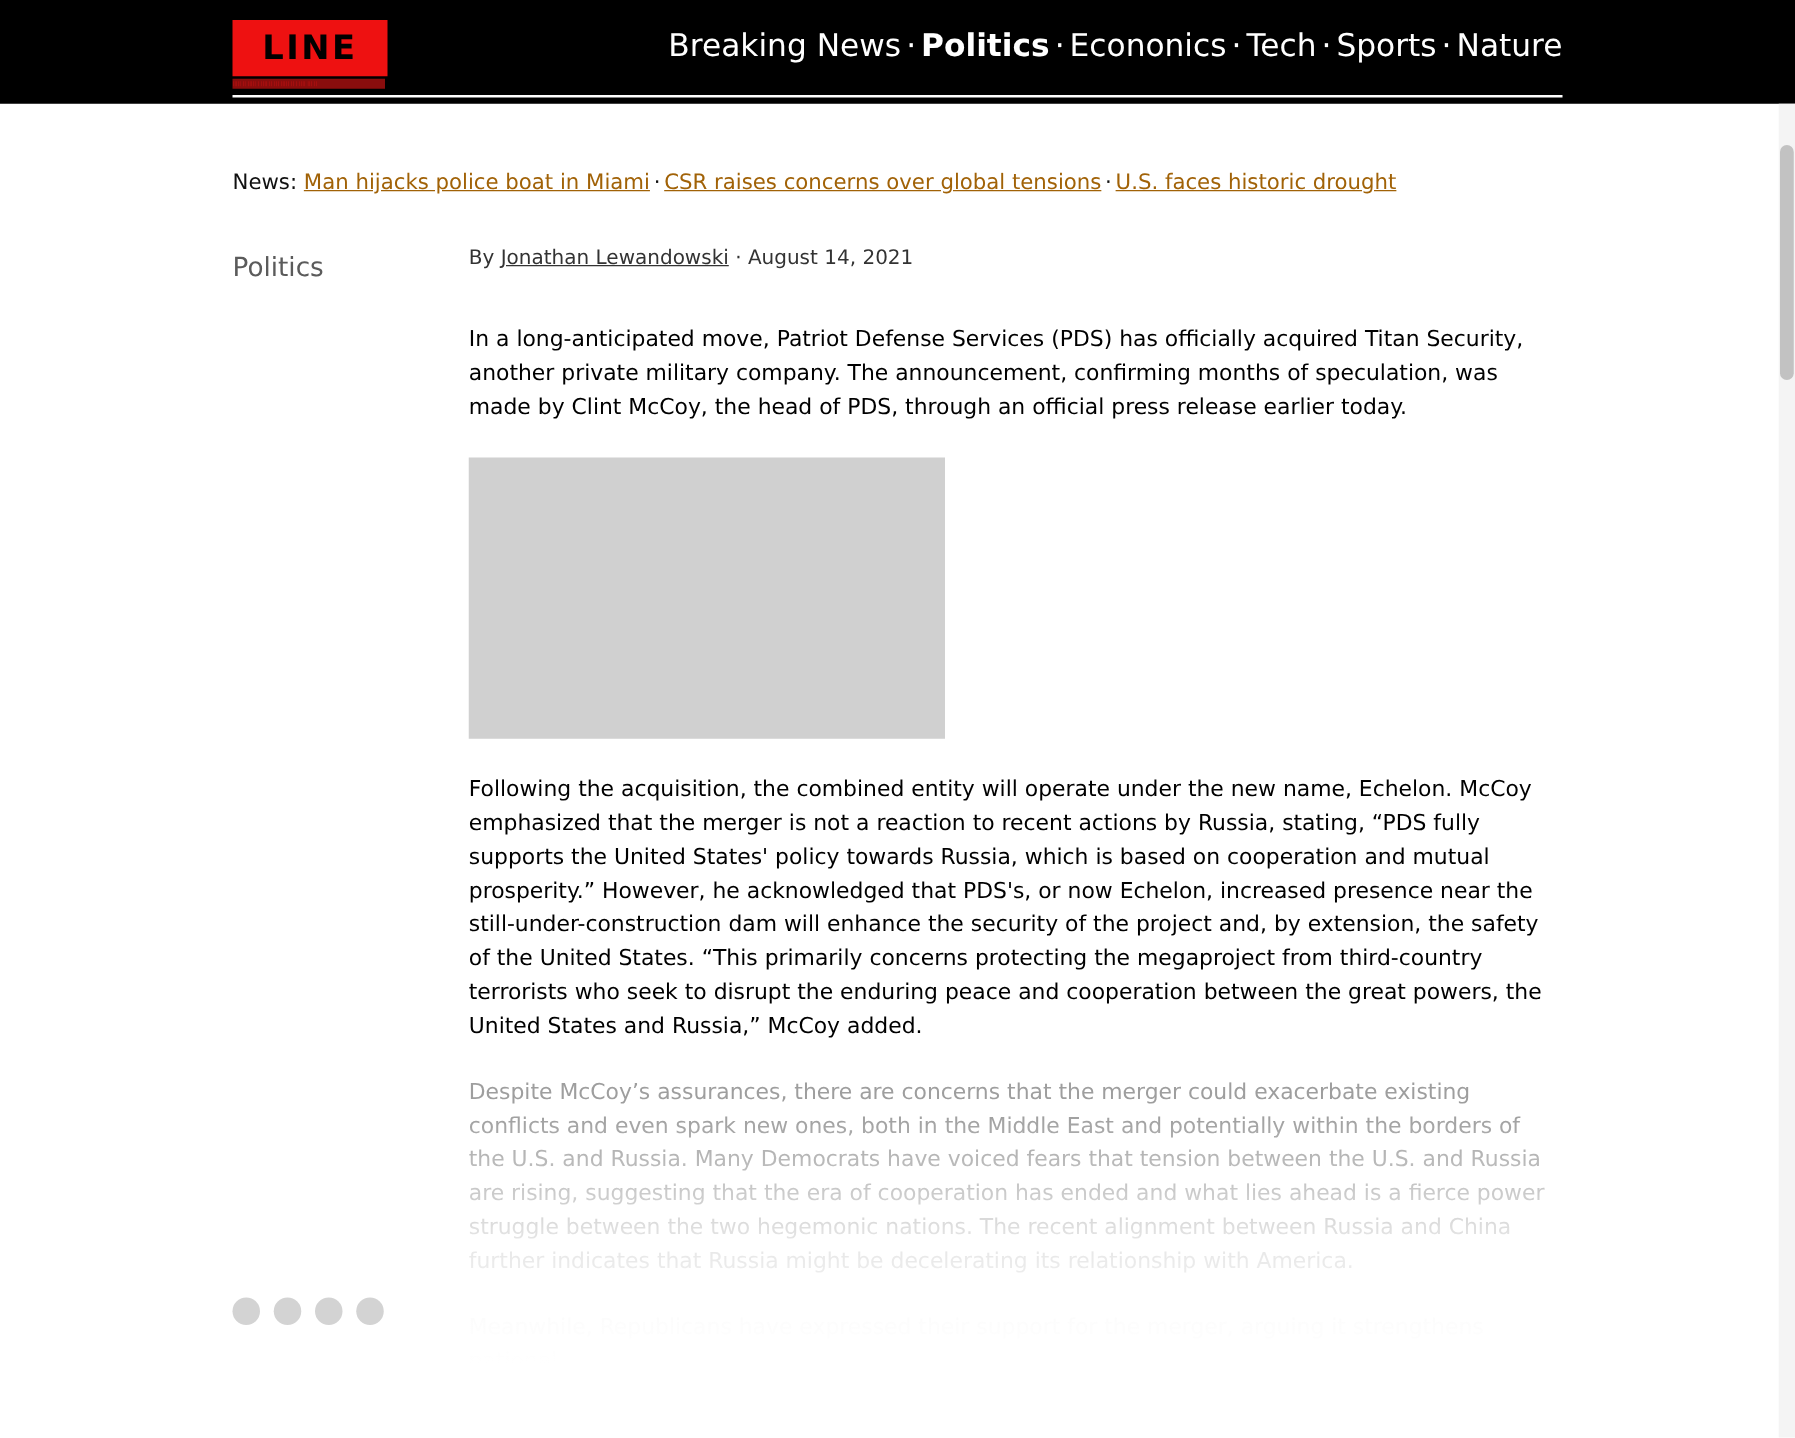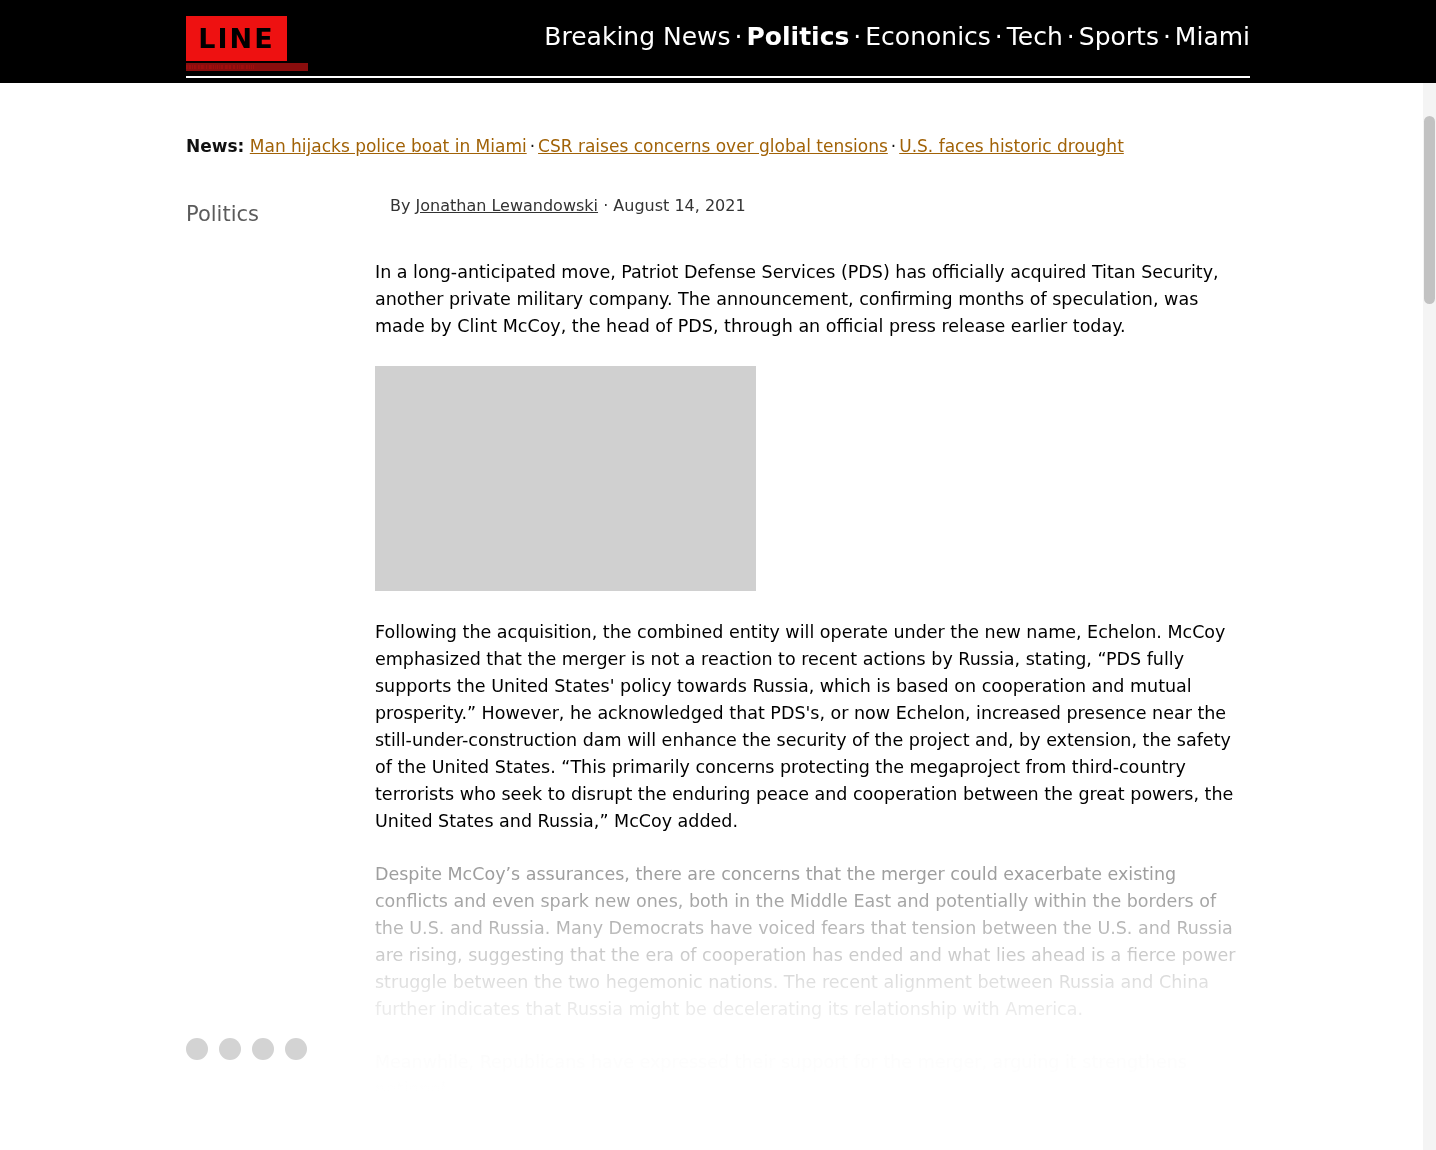--- a/index.html
+++ b/index.html
@@ -25,21 +25,21 @@
     align-items: flex-start;
   }
   .logo-wrap {
     position: absolute;
     left: 186px;
     top: 16px;
     width: 122px;
   }
   .logo-box {
     background: #ee1111;
-    width: 101px;
+    width: 124px;
     height: 45px;
     display: flex;
     align-items: center;
     justify-content: center;
   }
   .logo-text {
     color: #000000;
     font-weight: bold;
     font-size: 27px;
     letter-spacing: 2px;
@@ -81,21 +81,21 @@
   }
 
   
   .newsline {
     position: absolute;
     left: 186px;
     top: 136px;
     font-size: 17px;
     color: #111111;
   }
-  .newsline b { font-weight: bold; }
+  .newsline b { font-weight: normal; }
   .newsline a {
     color: #a16207;
     text-decoration: underline;
   }
   .newsline .dot { padding: 0 3px; color: #111; }
 
   
   .category {
     position: absolute;
     left: 186px;
@@ -112,21 +112,21 @@
   .headline {
     font-size: 31px;
     font-weight: bold;
     color: #000000;
     margin: 0 0 8px 0;
     letter-spacing: -0.2px;
   }
   .byline {
     font-size: 16px;
     color: #333333;
-    margin: 0 0 44px 15px;
+    margin: 0 0 44px 0;
   }
   .byline a {
     color: #333333;
     text-decoration: underline;
   }
   .byline .sep { color: #333; }
   .para {
     font-size: 17.5px;
     line-height: 27px;
     color: #000000;
@@ -191,21 +191,21 @@
 
 <div class="topbar">
   <div class="logo-wrap">
     <div class="logo-box">
       <span class="logo-text">LINE</span>
     </div>
     <div class="logo-bar">||||| || ||||| | |||| || ||| ||||| || | |||| ||| ||</div>
   </div>
 
   <div class="nav">
-    <a href="#">Breaking News</a><span class="sep">·</span><a href="#" class="active">Politics</a><span class="sep">·</span><a href="#">Econonics</a><span class="sep">·</span><a href="#">Tech</a><span class="sep">·</span><a href="#">Sports</a><span class="sep">·</span><a href="#">Miami</a>
+    <a href="#">Breaking News</a><span class="sep">·</span><a href="#" class="active">Politics</a><span class="sep">·</span><a href="#">Econonics</a><span class="sep">·</span><a href="#">Tech</a><span class="sep">·</span><a href="#">Sports</a><span class="sep">·</span><a href="#">Nature</a>
   </div>
   <div class="nav-underline"></div>
 </div>
 
 <div class="newsline">
   <b>News:</b>
   <a href="#">Man hijacks police boat in Miami</a><span class="dot">·</span><a href="#">CSR raises concerns over global tensions</a><span class="dot">·</span><a href="#">U.S. faces historic drought</a>
 </div>
 
 <div class="category">Politics</div>

